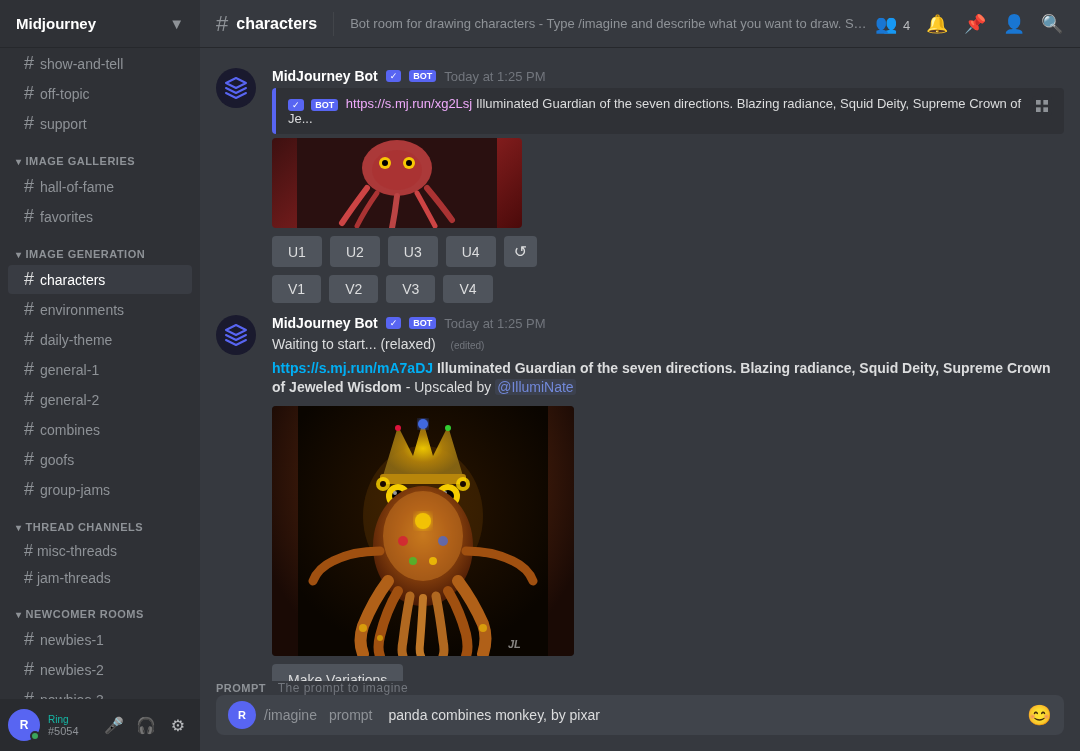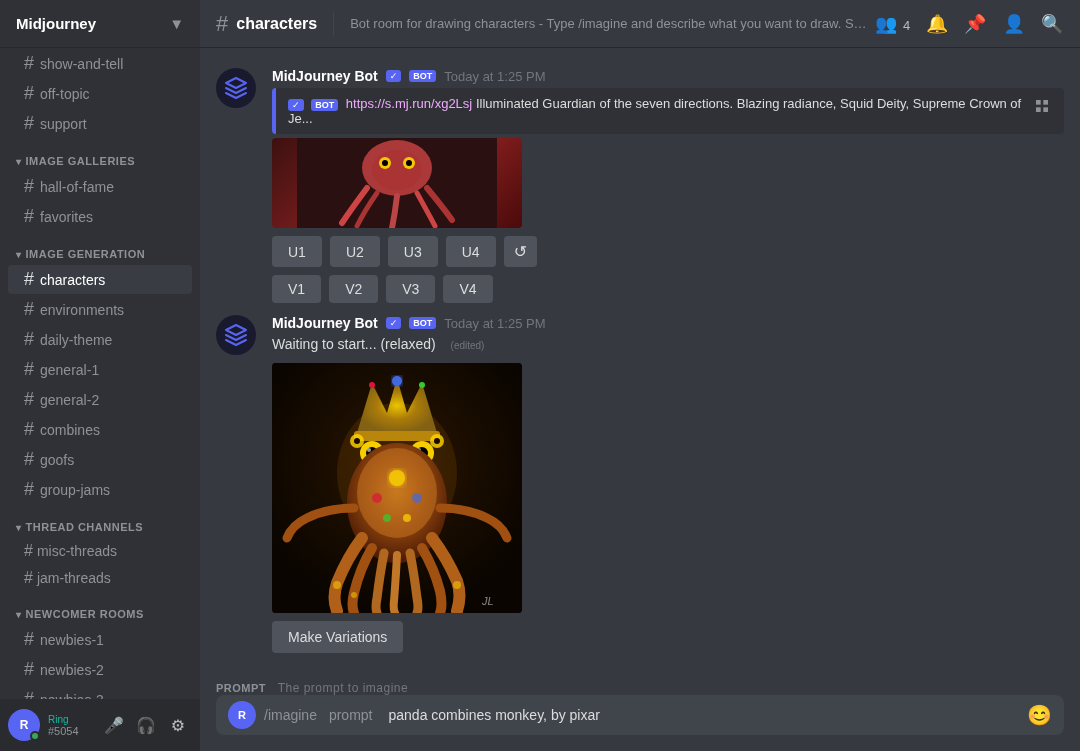--- a/index.html
+++ b/index.html
@@ -317,22 +317,28 @@
       <div class="message-content">
         <div class="message-header">
           <span class="message-author">MidJourney Bot</span>
           <span class="verified-badge" style="font-size:9px;">✓</span>
           <span class="bot-badge">BOT</span>
           <span class="message-timestamp">Today at 1:25 PM</span>
         </div>
         <div class="message-text">
           <span>Waiting to start... (relaxed)</span> <span class="message-edited">(edited)</span>
         </div>
+        <div class="message-text" style="margin-top:4px;">
+          <a style="color:#00aff4; font-weight:700;">https://s.mj.run/mA7aDJ</a>
+          <strong> Illuminated Guardian of the seven directions. Blazing radiance, Squid Deity, Supreme Crown of Jeweled Wisdom</strong>
+          <span style="color:#dcddde;"> - Upscaled by </span>
+          <span style="color:#7289da; background:rgba(114,137,218,0.1); border-radius:3px; padding:0 2px;">@IllumiNate</span>
+        </div>
         
-        <div class="message-image" style="width:250px;height:250px;">
+        <div class="message-image" style="width:302px;height:250px;font-weight:bold;">
           <div class="squid-art" style="width:100%;height:100%;">
             <svg width="250" height="250" viewBox="0 0 250 250" xmlns="http://www.w3.org/2000/svg">
               <defs>
                 <radialGradient id="bg2" cx="50%" cy="40%" r="60%">
                   <stop offset="0%" stop-color="#2a1500"></stop>
                   <stop offset="100%" stop-color="#0a0500"></stop>
                 </radialGradient>
                 <radialGradient id="bodyGrad" cx="50%" cy="40%" r="60%">
                   <stop offset="0%" stop-color="#d4891a"></stop>
                   <stop offset="40%" stop-color="#a05010"></stop>

